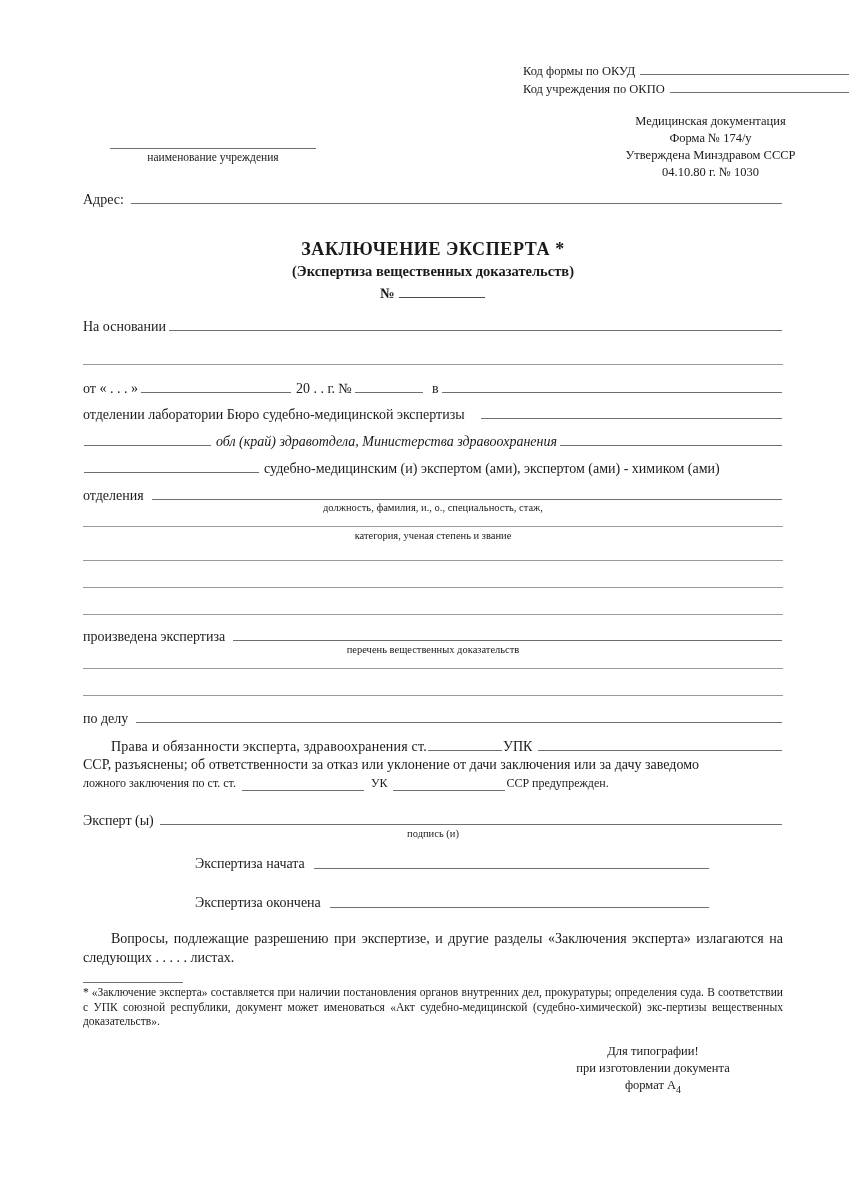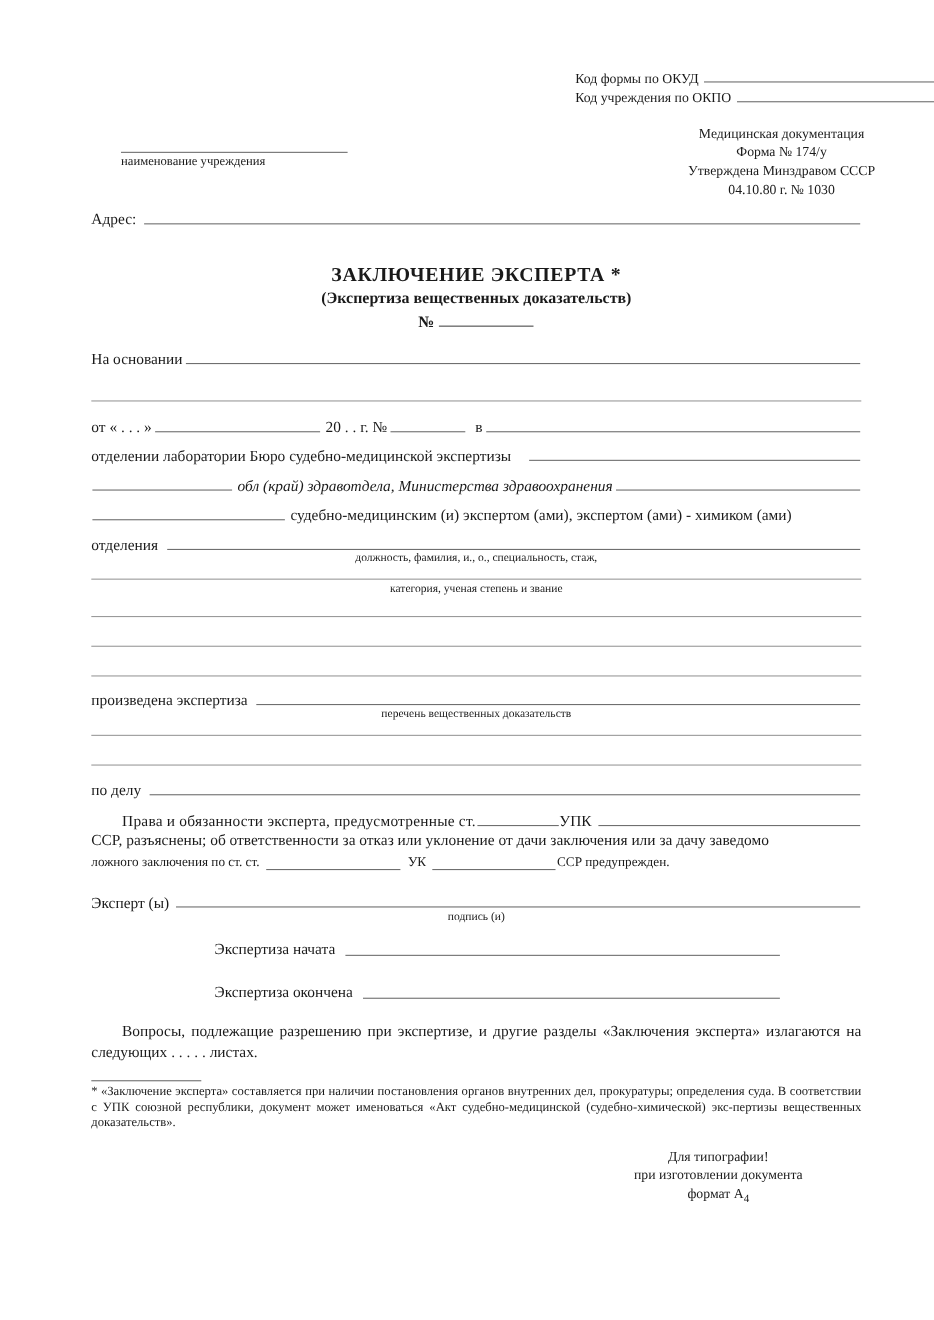--- a/index.html
+++ b/index.html
@@ -63,23 +63,23 @@
     width: 315px;
     font-size: 12.5px;
     line-height: 17px;
     text-align: center;
   }
 
   
   .institution {
     position: absolute;
     left: 27px;
-    top: 138px;
+    top: 148px;
     width: 206px;
-    text-align: left;
+    text-align: center;
   }
   .institution .line {
     border-bottom: 1px solid #6f6f6f;
     height: 0;
     width: 100%;
   }
   .institution .cap {
     font-size: 11.5px;
     padding-top: 2px;
   }
@@ -348,21 +348,21 @@
     <div class="blankline" style="top:668px;"></div>
     <div class="blankline" style="top:695px;"></div>
 
     <div class="row" style="top:710px;">
       <span class="lbl">по делу</span>
       <span class="rule grow" style="margin-left:6px;"></span>
     </div>
 
     <div class="rightsline1">
       <span class="pad"></span>
-      <span class="lbl spread">Права  и  обязанности  эксперта,  предусмотренные  ст.</span>
+      <span class="lbl spread">Права  и  обязанности  эксперта,  здравоохранения  ст.</span>
       <span class="rule r1"></span>
       <span class="lbl">УПК</span>
       <span class="rule r2" style="margin-left:6px;"></span>
     </div>
     <div class="rightsline2">ССР, разъяснены; об ответственности за отказ или уклонение от дачи заключения или за дачу заведомо</div>
     <div class="rightsline3">
       <span class="lbl">ложного заключения по ст. ст.</span>
       <span class="rule r3" style="margin-left:6px;"></span>
       <span class="lbl" style="margin-left:6px;">УК</span>
       <span class="rule r4" style="margin-left:6px;"></span>

